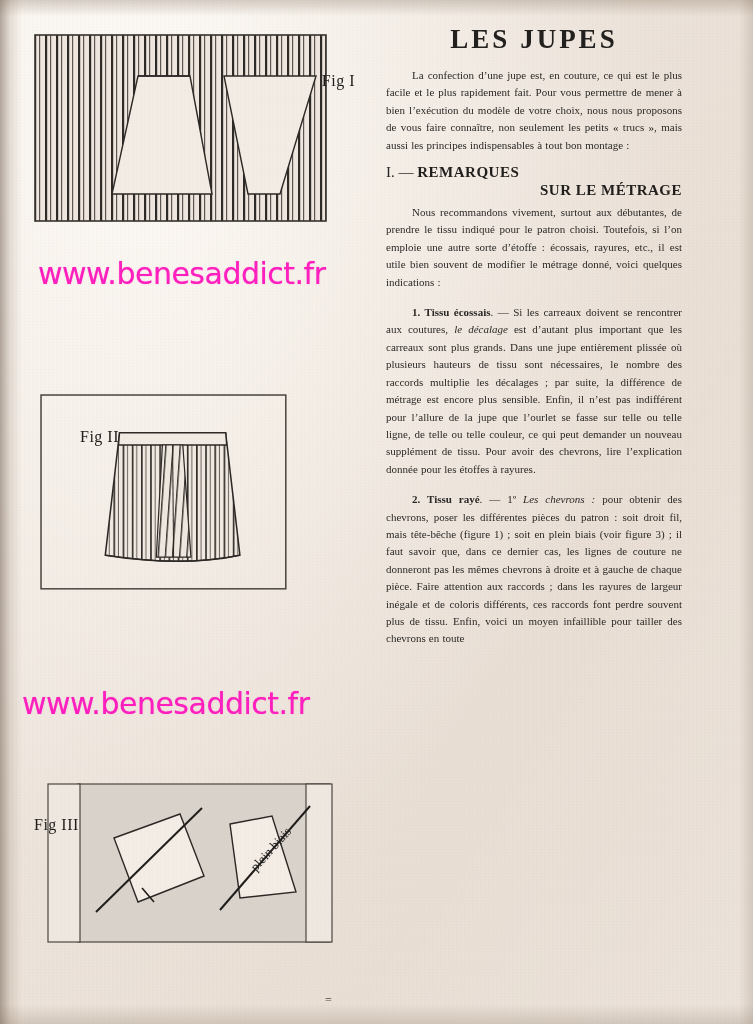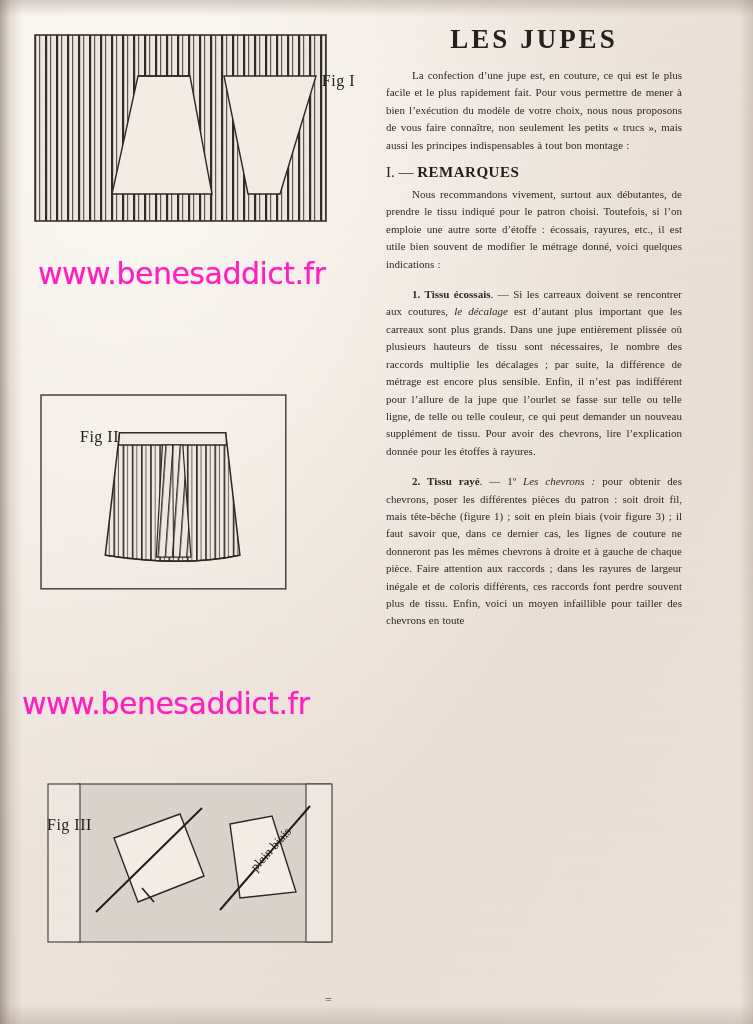--- a/index.html
+++ b/index.html
@@ -224,31 +224,32 @@
 
       <polygon points="80,58 146,34 170,96 104,122" fill="#f4ede6" stroke="#2b2724" stroke-width="1.4"></polygon>
 
       <polygon points="196,44 238,36 262,112 206,118" fill="#f4ede6" stroke="#2b2724" stroke-width="1.4"></polygon>
 
       <line x1="62" y1="132" x2="168" y2="28" stroke="#1f1d1b" stroke-width="2"></line>
       <line x1="186" y1="130" x2="276" y2="26" stroke="#1f1d1b" stroke-width="2"></line>
       <line x1="108" y1="108" x2="120" y2="122" stroke="#1f1d1b" stroke-width="1.6"></line>
       <text x="222" y="92" transform="rotate(-48 222 92)" font-family="Liberation Serif, serif" font-size="13" fill="#1f1d1b">plein biais</text>
     </svg>
-    <div class="fig-label" style="left:13px; top:36px;">Fig III</div>
+    <div class="fig-label" style="left:0px; top:36px;">Fig III</div>
   </div>
 
   <div class="text-col">
 
     <h1 class="page-title">LES  JUPES</h1>
 
     <p class="para">La confection d’une jupe est, en couture, ce qui est le plus facile et le plus rapidement fait. Pour vous permettre de mener à bien l’exécution du modèle de votre choix, nous nous proposons de vous faire connaître, non seulement les petits « trucs », mais aussi les principes indispensables à tout bon montage :</p>
 
     <div class="section-head">
       <span class="num">I.  — </span><span class="caps">REMARQUES</span>
+      <span class="caps2">SUR LE MÉTRAGE</span>
     </div>
 
     <p class="para">Nous recommandons vivement, surtout aux débutantes, de prendre le tissu indiqué pour le patron choisi. Toutefois, si l’on emploie une autre sorte d’étoffe : écossais, rayures, etc., il est utile bien souvent de modifier le métrage donné, voici quelques indications :</p>
 
     <p class="para spaced"><span class="lead">1. Tissu écossais</span><span>. — Si les carreaux doivent se rencontrer aux coutures, </span><span class="ital">le décalage</span><span> est d’autant plus important que les carreaux sont plus grands. Dans une jupe entièrement plissée où plusieurs hauteurs de tissu sont nécessaires, le nombre des raccords multiplie les décalages ; par suite, la différence de métrage est encore plus sensible. Enfin, il n’est pas indifférent pour l’allure de la jupe que l’ourlet se fasse sur telle ou telle ligne, de telle ou telle couleur, ce qui peut demander un nouveau supplément de tissu. Pour avoir des chevrons, lire l’explication donnée pour les étoffes à rayures.</span></p>
 
     <p class="para spaced"><span class="lead">2. Tissu rayé</span><span>. — 1º </span><span class="ital">Les chevrons :</span><span> pour obtenir des chevrons, poser les différentes pièces du patron : soit droit fil, mais tête-bêche (figure 1) ; soit en plein biais (voir figure 3) ; il faut savoir que, dans ce dernier cas, les lignes de couture ne donneront pas les mêmes chevrons à droite et à gauche de chaque pièce. Faire attention aux raccords ; dans les rayures de largeur inégale et de coloris différents, ces raccords font perdre souvent plus de tissu. Enfin, voici un moyen infaillible pour tailler des chevrons en toute</span></p>
 
   </div>
 

